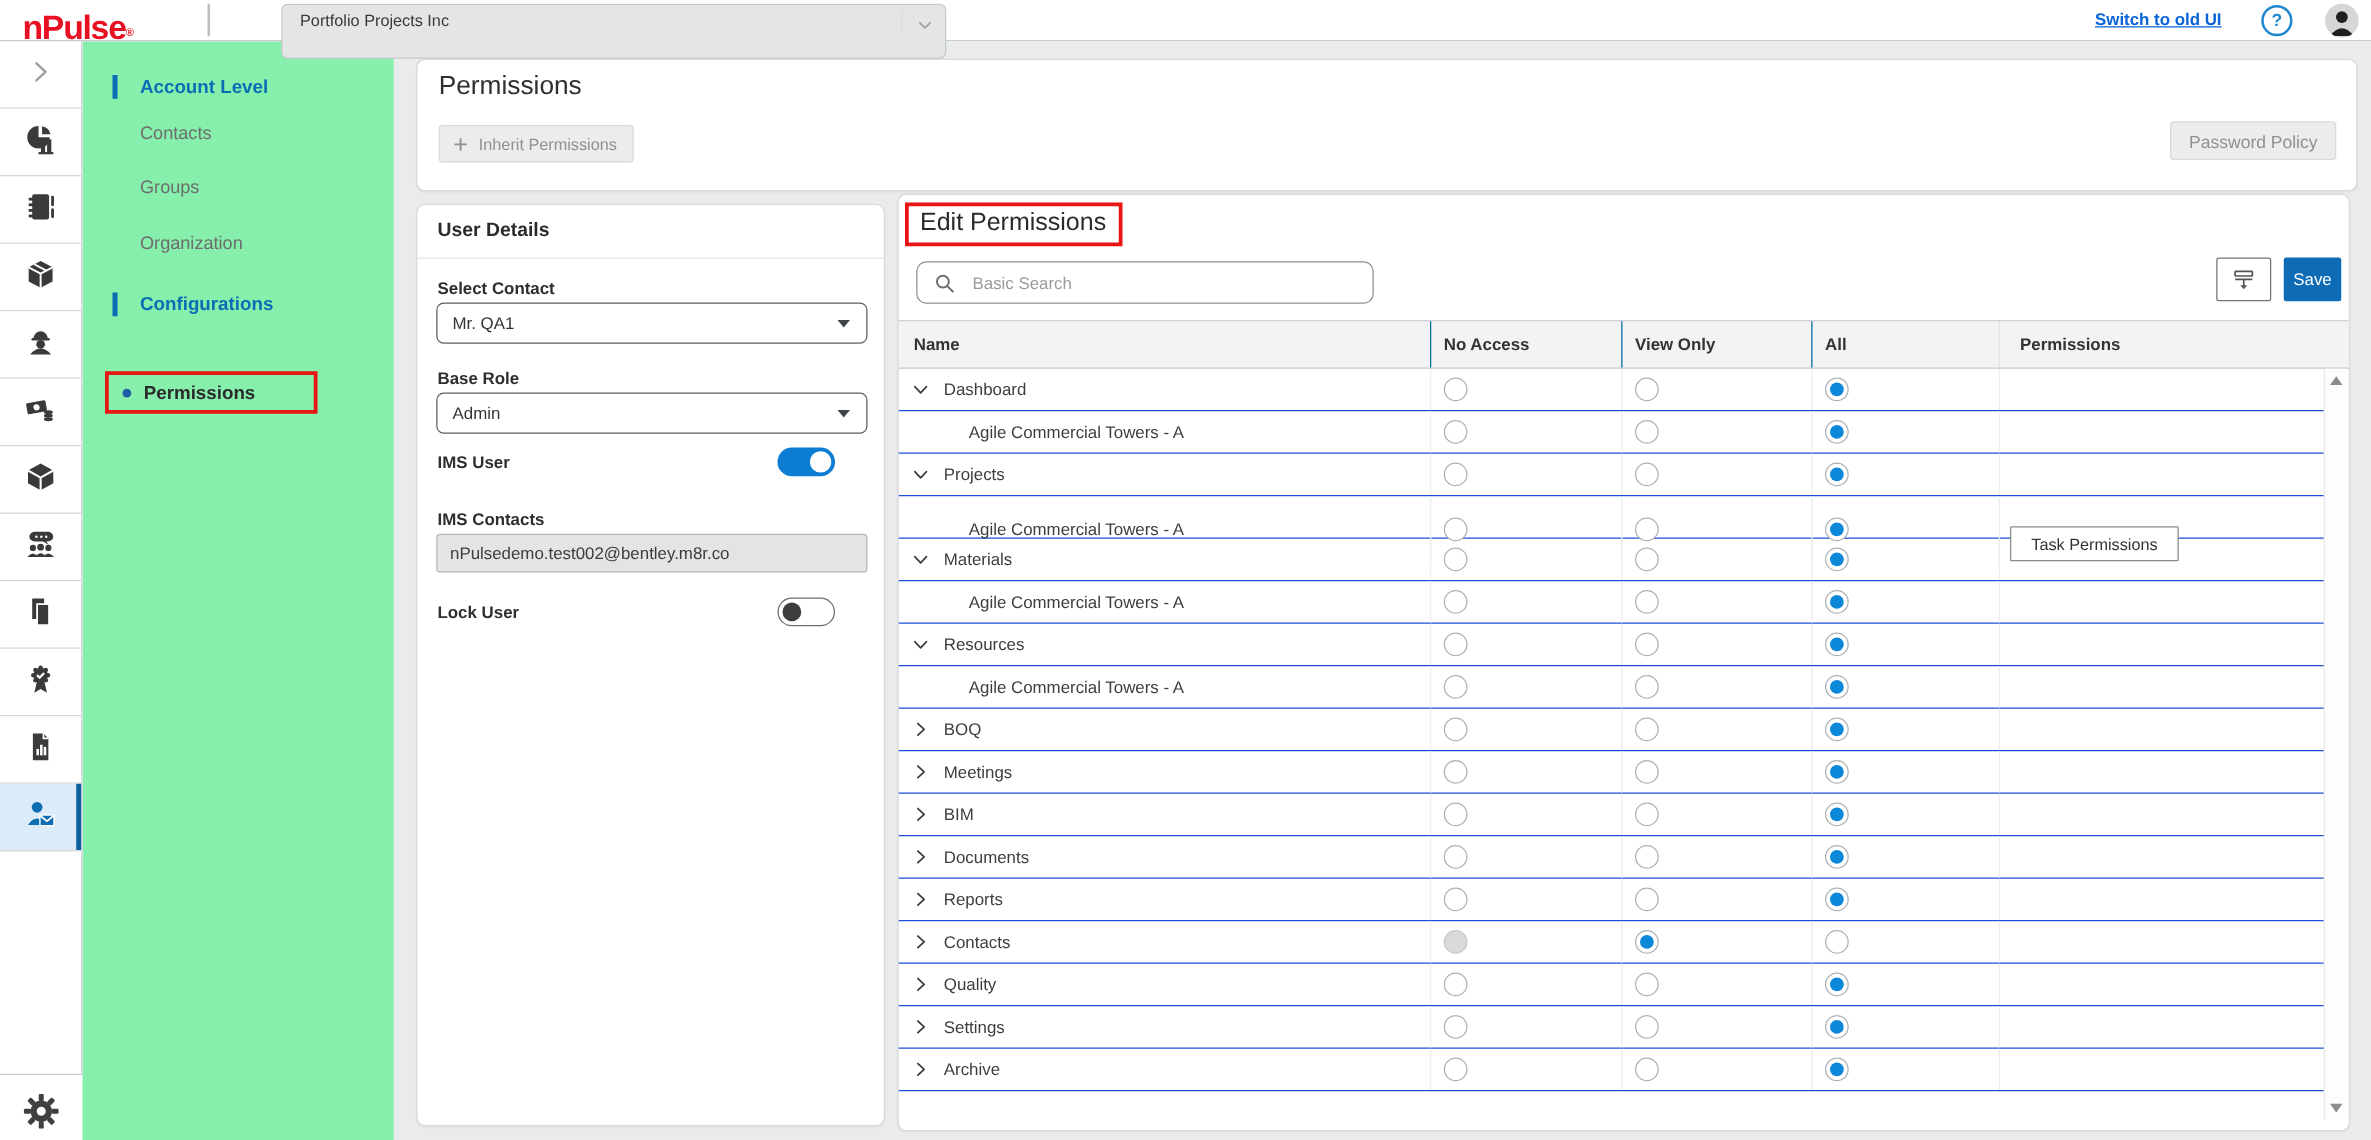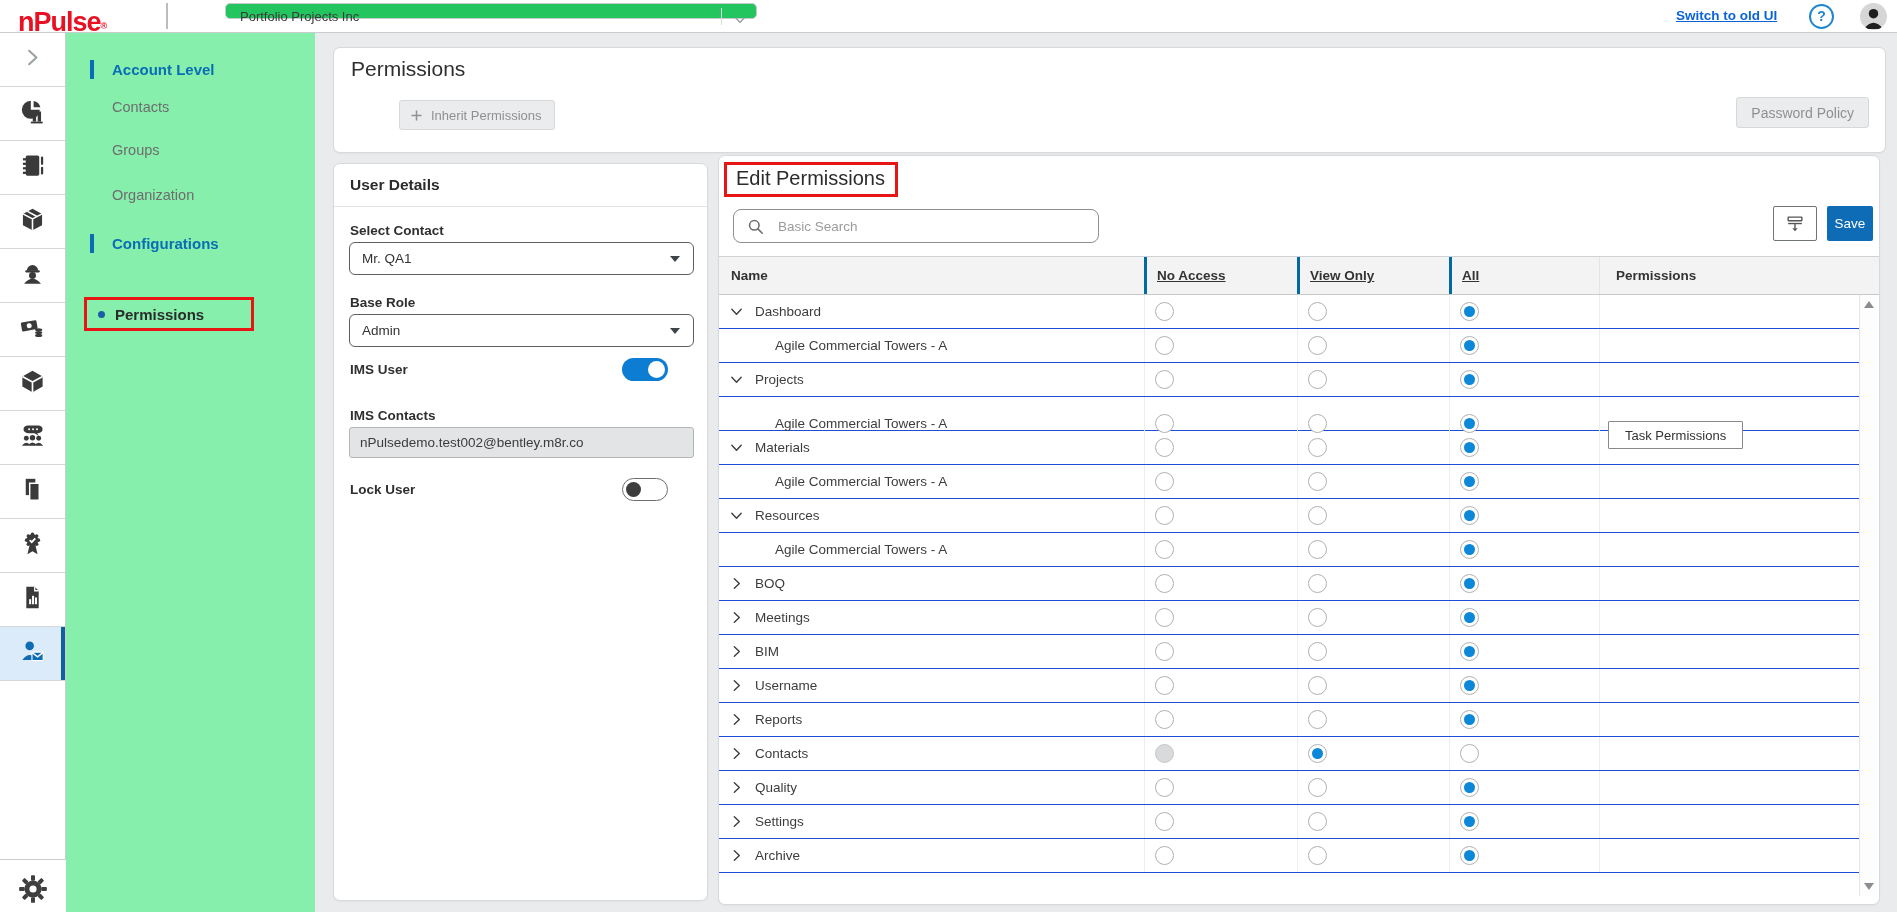--- a/index.html
+++ b/index.html
@@ -4,21 +4,21 @@
 <style>
   * { margin:0; padding:0; box-sizing:border-box; }
   html,body { width:1897px; height:912px; overflow:hidden; }
   body { font-family:"Liberation Sans","DejaVu Sans",sans-serif; background:#ffffff; position:relative; color:#333; }
 
   
   .topbar { position:absolute; left:0; top:0; width:1897px; height:33px; background:#fff; border-bottom:1px solid #c9cccd; z-index:50; }
   .logo { position:absolute; left:18px; top:0; height:33px; line-height:44px; font-size:27px; font-weight:800; letter-spacing:-1px; color:#e81123; }
   .logo sup { font-size:9px; font-weight:700; vertical-align:2px; }
   .logo-divider { position:absolute; left:166px; top:3px; width:2px; height:26px; background:#b9bdbf; }
-  .company-select { position:absolute; left:225px; top:3px; width:532px; height:16px; border:1px solid #c6c9cb; border-radius:5px; background:#22c55e; font-size:13px; color:#3a3a3a; line-height:25px; padding-left:14px; }
+  .company-select { position:absolute; left:225px; top:3px; width:532px; height:44px; border:1px solid #c6c9cb; border-radius:5px; background:#e5e5e5; font-size:13px; color:#3a3a3a; line-height:25px; padding-left:14px; }
   .company-select .cs-divider { position:absolute; right:34px; top:4px; width:1px; height:17px; background:#d9dcdd; }
   .company-select .cs-chevron { position:absolute; right:9px; top:6px; }
   .switch-link { position:absolute; left:1676px; top:0; height:33px; line-height:32px; font-size:13.5px; font-weight:700; color:#0b63d6; text-decoration:underline; cursor:pointer; }
   .help-badge { position:absolute; left:1809px; top:4px; width:25px; height:25px; border:2.5px solid #1e87cf; border-radius:50%; text-align:center; line-height:20px; font-size:14px; font-weight:700; color:#1e87cf; }
   .avatar { position:absolute; left:1860px; top:3px; width:27px; height:27px; border-radius:50%; background:#d6d6d6; overflow:hidden; }
 
   
   .rail { position:absolute; left:0; top:33px; width:66px; height:827px; background:#fff; border-right:1px solid #c9cccd; border-bottom:1px solid #c9cccd; z-index:40; }
   .rail-cell { width:100%; height:54px; border-bottom:1px solid #d5d8d9; display:flex; align-items:center; justify-content:center; position:relative; cursor:pointer; }
   .rail-cell svg { width:27px; height:27px; }
@@ -35,21 +35,21 @@
   .nav-selected-wrap { position:absolute; left:18px; top:264px; width:170px; height:34px; border:3px solid #e81515; display:flex; align-items:center; cursor:pointer; }
   .nav-bullet { width:7px; height:7px; border-radius:50%; background:#1b5ea6; margin-left:11px; }
   .nav-selected-label { margin-left:10px; font-size:15px; font-weight:700; color:#2b2b2b; }
 
   
   .main-bg { position:absolute; left:315px; top:33px; width:1582px; height:879px; background:#e9ebec; }
   .card { position:absolute; background:#fff; border:1px solid #d7d9da; border-radius:7px; box-shadow:0 1px 2px rgba(0,0,0,0.04); }
   .header-card { left:333px; top:47px; width:1553px; height:106px; }
   .page-title { position:absolute; left:17px; top:9px; font-size:21px; color:#2f2f2f; }
   .btn-disabled { background:#ebeced; border:1px solid #d6d8d9; border-radius:3px; color:#8f9092; font-size:13px; display:inline-flex; align-items:center; cursor:default; }
-  .inherit-btn { position:absolute; left:17px; top:52px; height:30px; padding:0 12px 0 9px;margin-left:48px; }
+  .inherit-btn { position:absolute; left:17px; top:52px; height:30px; padding:0 12px 0 9px; }
   .inherit-btn svg { width:15px; height:15px; margin-right:7px; }
   .pwd-btn { position:absolute; right:16px; top:49px; height:31px; padding:0 14px; font-size:14px; }
 
   
   .user-card { left:333px; top:163px; width:375px; height:738px; }
   .ud-title { position:absolute; left:16px; top:12px; font-size:15.5px; font-weight:700; color:#2b2b2b; }
   .ud-divider { position:absolute; left:0; top:42px; width:100%; height:1px; background:#e3e5e6; }
   .ud-label { position:absolute; left:16px; font-size:13.5px; font-weight:700; color:#2f2f2f; }
   .ud-select { position:absolute; left:15px; width:345px; height:33px; border:1px solid #5a5f63; border-radius:6px; background:#fff; font-size:13.5px; color:#333; line-height:31px; padding-left:12px; cursor:pointer; }
   .ud-select .caret { position:absolute; right:13px; top:13px; width:0; height:0; border-left:5px solid transparent; border-right:5px solid transparent; border-top:6px solid #3f4448; }
@@ -68,21 +68,21 @@
   .ep-search svg { position:absolute; left:12px; top:7px; width:19px; height:19px; }
   .ep-search input { position:absolute; left:0; top:0; width:100%; height:100%; border:none; outline:none; background:transparent; border-radius:8px; padding-left:44px; font-size:13.5px; font-family:inherit; color:#333; }
   .ep-search input::placeholder { color:#9b9b9b; }
   .expand-btn { position:absolute; left:1054px; top:50px; width:44px; height:35px; border:1px solid #6f7477; border-radius:2px; background:#fff; display:flex; align-items:center; justify-content:center; cursor:pointer; }
   .expand-btn svg { width:22px; height:22px; }
   .save-btn { position:absolute; left:1108px; top:50px; width:46px; height:35px; background:#0d6cb5; border:none; border-radius:2px; color:#fff; font-size:13.5px; font-family:inherit; cursor:pointer; }
 
   .ptable-header { position:absolute; left:0; top:100px; width:100%; height:39px; background:#f3f3f4; border-top:1px solid #cfd2d3; border-bottom:1px solid #c7cacb; display:grid; grid-template-columns:425px 153px 152px 150px 1fr; align-items:center; padding-right:20px; }
   .ptable-header span { font-size:13.5px; font-weight:700; color:#333; }
   .ph-name { padding-left:12px; }
-  .ph-radio { padding-left:10px; border-left:3px solid #0369a1; height:100%; display:flex; align-items:center;text-decoration:underline; }
+  .ph-radio { padding-left:10px; border-left:1px solid #0369a1; height:100%; display:flex; align-items:center; }
   .ph-perm { padding-left:16px; border-left:1px solid #e2e4e5; height:100%; display:flex; align-items:center; }
 
   .ptable-body { position:absolute; left:0; top:139px; width:1142px; }
   .trow { display:grid; grid-template-columns:425px 153px 152px 150px 1fr; height:34px; border-bottom:1px solid #1d4ed8; align-items:center; }
   .cell { height:100%; display:flex; align-items:center; }
   .name-cell { padding-left:10px; }
   .name-cell.lvl1 { padding-left:56px; }
   .row-chevron { width:26px; height:16px; display:inline-flex; align-items:center; cursor:pointer; }
   .row-chevron svg { width:15px; height:15px; }
   .row-chevron.down svg { transform:rotate(90deg); }
@@ -549,21 +549,21 @@
         </div>
         <div class="cell perm-cell"></div>
       </div>
       <div class="trow">
         <div class="cell name-cell">
           <span class="row-chevron">
             <svg viewBox="0 0 24 24">
               <polyline points="8.5 4.5 16.5 12 8.5 19.5" fill="none" stroke="#3c3c3c" stroke-width="2.2" stroke-linecap="round" stroke-linejoin="round"></polyline>
             </svg>
           </span>
-          <span class="row-label">Username</span>
+          <span class="row-label">Documents</span>
         </div>
         <div class="cell radio-cell">
           <span class="radio"></span>
         </div>
         <div class="cell radio-cell">
           <span class="radio"></span>
         </div>
         <div class="cell radio-cell">
           <span class="radio sel"></span>
         </div>

